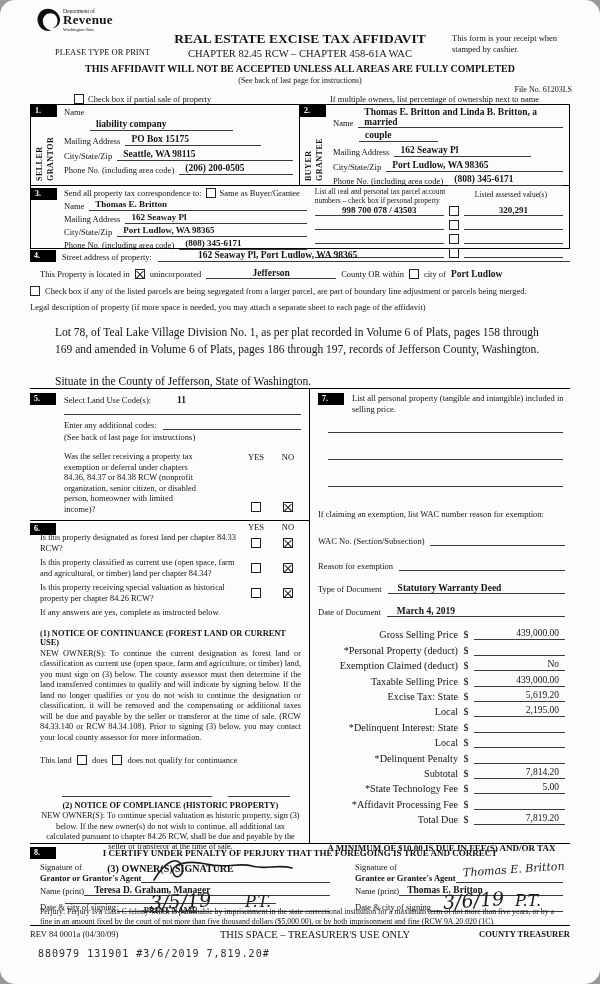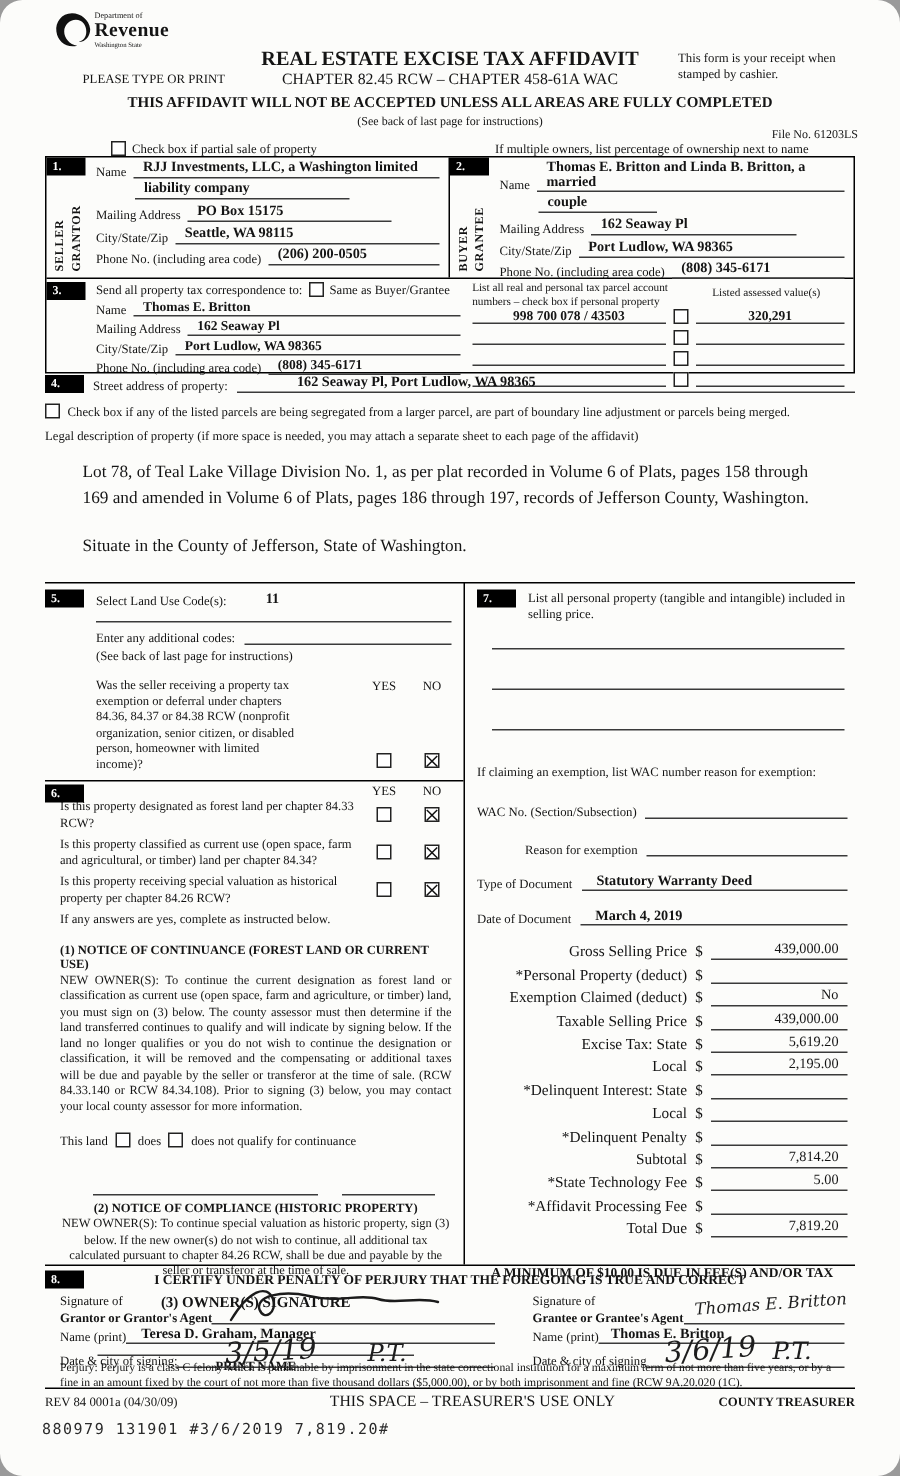--- a/index.html
+++ b/index.html
@@ -76,21 +76,20 @@
 
       <div style="width:50%;border-right:1px solid #000;position:relative;box-sizing:border-box;">
         <div class="chip abs" style="left:0;top:0;">1.</div>
         <div class="abs vband" style="left:4px;top:16px;height:60px;">
           <span class="vtext">SELLER</span>
           <span class="vtext">GRANTOR</span>
         </div>
         <div style="margin-left:33px;padding:1px 6px 0 0;">
           <div class="f-row" style="margin-top:1px;">
             <span class="f-label">Name</span>
-            <span class="f-value">RJJ Investments, LLC, a Washington limited</span>
           </div>
           <div class="f-row" style="margin-top:2px;">
             <span style="width:26px;"></span>
             <span class="f-value" style="flex:0 0 58%;">liability company</span>
           </div>
           <div class="f-row">
             <span class="f-label">Mailing Address</span>
             <span class="f-value" style="flex:0 0 55%;">PO Box 15175</span>
           </div>
           <div class="f-row">
@@ -188,20 +187,30 @@
       </div>
     </div>
   </div>
 
   <div class="abs" style="left:30px;top:250px;width:540px;">
     <div style="display:flex;align-items:flex-end;gap:6px;">
       <span class="chip">4.</span>
       <span class="lab">Street address of property:</span>
       <span class="f-value" style="padding-left:40px;">162 Seaway Pl, Port Ludlow, WA  98365</span>
     </div>
+    <div style="display:flex;align-items:flex-end;gap:5px;margin-top:6px;margin-left:10px;">
+      <span class="lab">This Property is located in</span>
+      <span class="cb checked"></span>
+      <span class="lab">unincorporated</span>
+      <span class="uline c b" style="width:130px;font-size:9.5px;">Jefferson</span>
+      <span class="lab">County OR  within</span>
+      <span class="cb"></span>
+      <span class="lab">city of</span>
+      <span class="b" style="font-size:9.5px;">Port Ludlow</span>
+    </div>
     <div style="display:flex;align-items:flex-start;gap:5px;margin-top:7px;">
       <span class="cb"></span>
       <span class="lab" style="white-space:normal;">Check box if any of the listed parcels are being segregated from a larger parcel, are part of boundary line adjustment or parcels being merged.</span>
     </div>
     <div class="lab" style="margin-top:6px;">Legal description of property (if more space is needed, you may attach a separate sheet to each page of the affidavit)</div>
     <div style="margin:12px 18px 0 25px;font-size:11.5px;line-height:1.45;">Lot 78, of Teal Lake Village Division No. 1, as per plat recorded in Volume 6 of Plats, pages 158 through 169 and amended in Volume 6 of Plats, pages 186 through 197, records of Jefferson County, Washington.</div>
     <div style="margin:18px 18px 0 25px;font-size:11.5px;">Situate in the County of Jefferson, State of Washington.</div>
   </div>
 
   <div class="abs" style="left:30px;top:388px;width:280px;height:455px;border-top:1px solid #000;border-right:1px solid #000;box-sizing:border-box;">
@@ -298,21 +307,21 @@
     <div class="blank-line" style="margin:16px 2px 0 10px;"></div>
     <div class="blank-line" style="margin:25px 2px 0 10px;"></div>
     <div class="blank-line" style="margin:25px 2px 0 10px;"></div>
 
     <div class="lab" style="margin-top:22px;">If claiming an exemption, list WAC number reason for exemption:</div>
 
     <div style="display:flex;align-items:flex-end;gap:6px;margin-top:16px;">
       <span class="lab">WAC No. (Section/Subsection)</span>
       <span class="uline" style="flex:1;min-height:10px;"></span>
     </div>
-    <div style="display:flex;align-items:flex-end;gap:6px;margin-top:14px;margin-left:32px;">
+    <div style="display:flex;align-items:flex-end;gap:6px;margin-top:14px;">
       <span class="lab">Reason for exemption</span>
       <span class="uline" style="flex:1;min-height:10px;"></span>
     </div>
     <div style="display:flex;align-items:flex-end;gap:6px;margin-top:12px;">
       <span class="lab">Type of Document</span>
       <span class="uline b" style="flex:1;font-size:9.5px;padding-left:10px;">Statutory Warranty Deed</span>
     </div>
     <div style="display:flex;align-items:flex-end;gap:6px;margin-top:12px;">
       <span class="lab">Date of Document</span>
       <span class="uline b" style="flex:1;font-size:9.5px;padding-left:10px;">March 4, 2019</span>
@@ -435,15 +444,15 @@
 
     <div class="abs" style="left:10px;top:63px;width:522px;font-size:7.8px;line-height:1.22;">Perjury:  Perjury is a class C felony which is punishable by imprisonment in the state correctional institution for a maximum term of not more than five years, or by a fine in an amount fixed by the court of not more than five thousand dollars ($5,000.00), or by both imprisonment and fine (RCW 9A.20.020 (1C).</div>
   </div>
 
   <div class="abs" style="left:30px;top:929px;width:540px;display:flex;align-items:flex-start;">
     <span class="lab" style="width:150px;">REV 84 0001a (04/30/09)</span>
     <span class="c" style="flex:1;font-size:10.5px;">THIS SPACE – TREASURER'S USE ONLY</span>
     <span class="b" style="width:120px;text-align:right;font-size:8.5px;">COUNTY TREASURER</span>
   </div>
 
-  <div class="abs stamp" style="left:28px;top:948px;text-align:center;">880979 131901 #3/6/2019 7,819.20#</div>
+  <div class="abs stamp" style="left:38px;top:948px;text-align:center;">880979 131901 #3/6/2019 7,819.20#</div>
 
 </div>
 
 </body></html>

